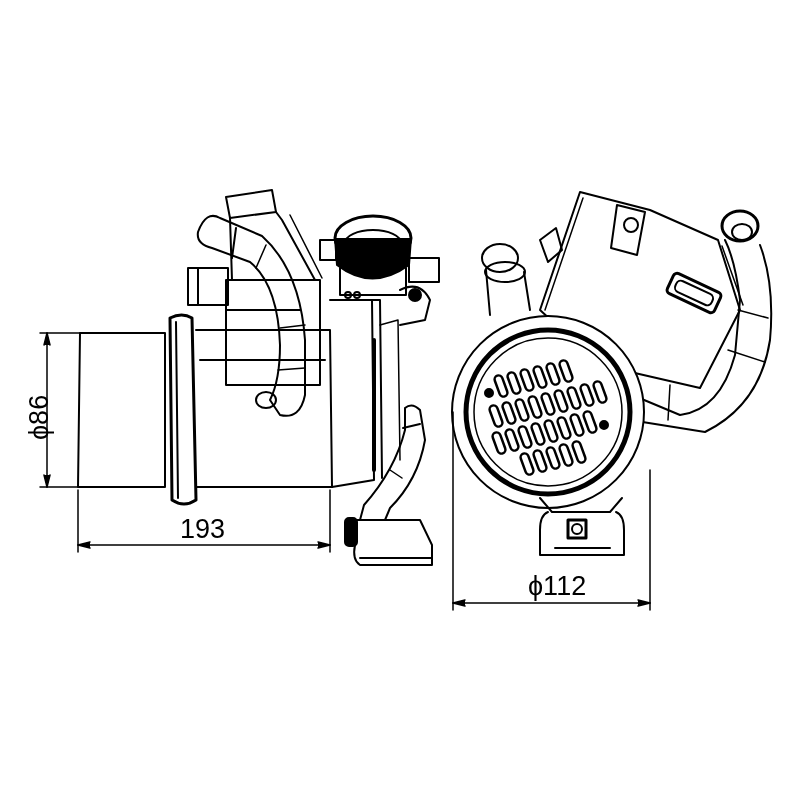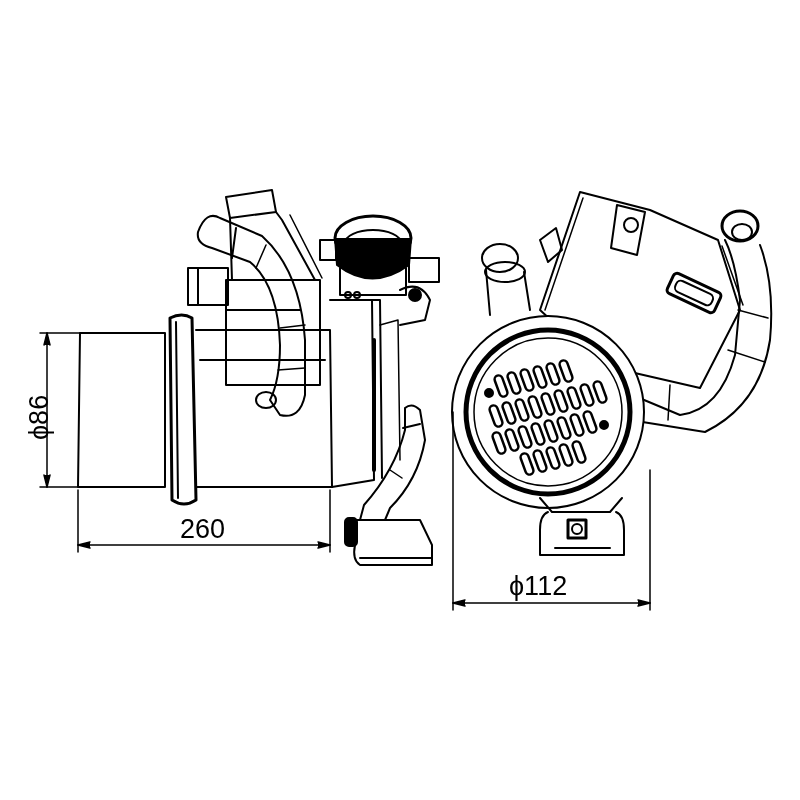--- a/index.html
+++ b/index.html
@@ -2,21 +2,21 @@
 <html><head>
 <meta charset="utf-8">
 <style>
   html, body { margin:0; padding:0; background:#ffffff; }
   body { width:800px; height:800px; overflow:hidden; font-family:"Liberation Sans", sans-serif; }
   #canvas { position:relative; width:800px; height:800px; }
   svg { position:absolute; left:0; top:0; }
   .dim-label { position:absolute; font-family:"Liberation Sans", sans-serif; font-size:27px; color:#000; line-height:1; white-space:nowrap; }
   #dim-86 { left:16px; top:395px; transform:rotate(-90deg); transform-origin:left top; top:440px; left:26px; }
   #dim-142 { left:180px; top:516px; }
-  #dim-112 { left:509px; top:573px; }
+  #dim-112 { left:528px; top:573px; }
 </style>
 </head>
 <body>
 
 <div id="canvas">
 <svg width="800" height="800" viewBox="0 0 800 800" fill="none" stroke="#000" stroke-width="2" stroke-linejoin="round" stroke-linecap="round">
 
   <g>
 
     <path d="M80 333 L78 487 L165 487 L165 333 Z"></path>
@@ -173,15 +173,15 @@
 
     <path d="M453 603 L650 603"></path>
     <path d="M453 412 L453 610"></path>
     <path d="M650 470 L650 610"></path>
     <path d="M465 600 L453 603 L465 606" fill="#000"></path>
     <path d="M638 600 L650 603 L638 606" fill="#000"></path>
   </g>
 </svg>
 
 <span id="dim-86" class="dim-label">ϕ86</span>
-<span id="dim-142" class="dim-label">260</span>
+<span id="dim-142" class="dim-label">193</span>
 <span id="dim-112" class="dim-label">ϕ112</span>
 </div>
 
 </body></html>

